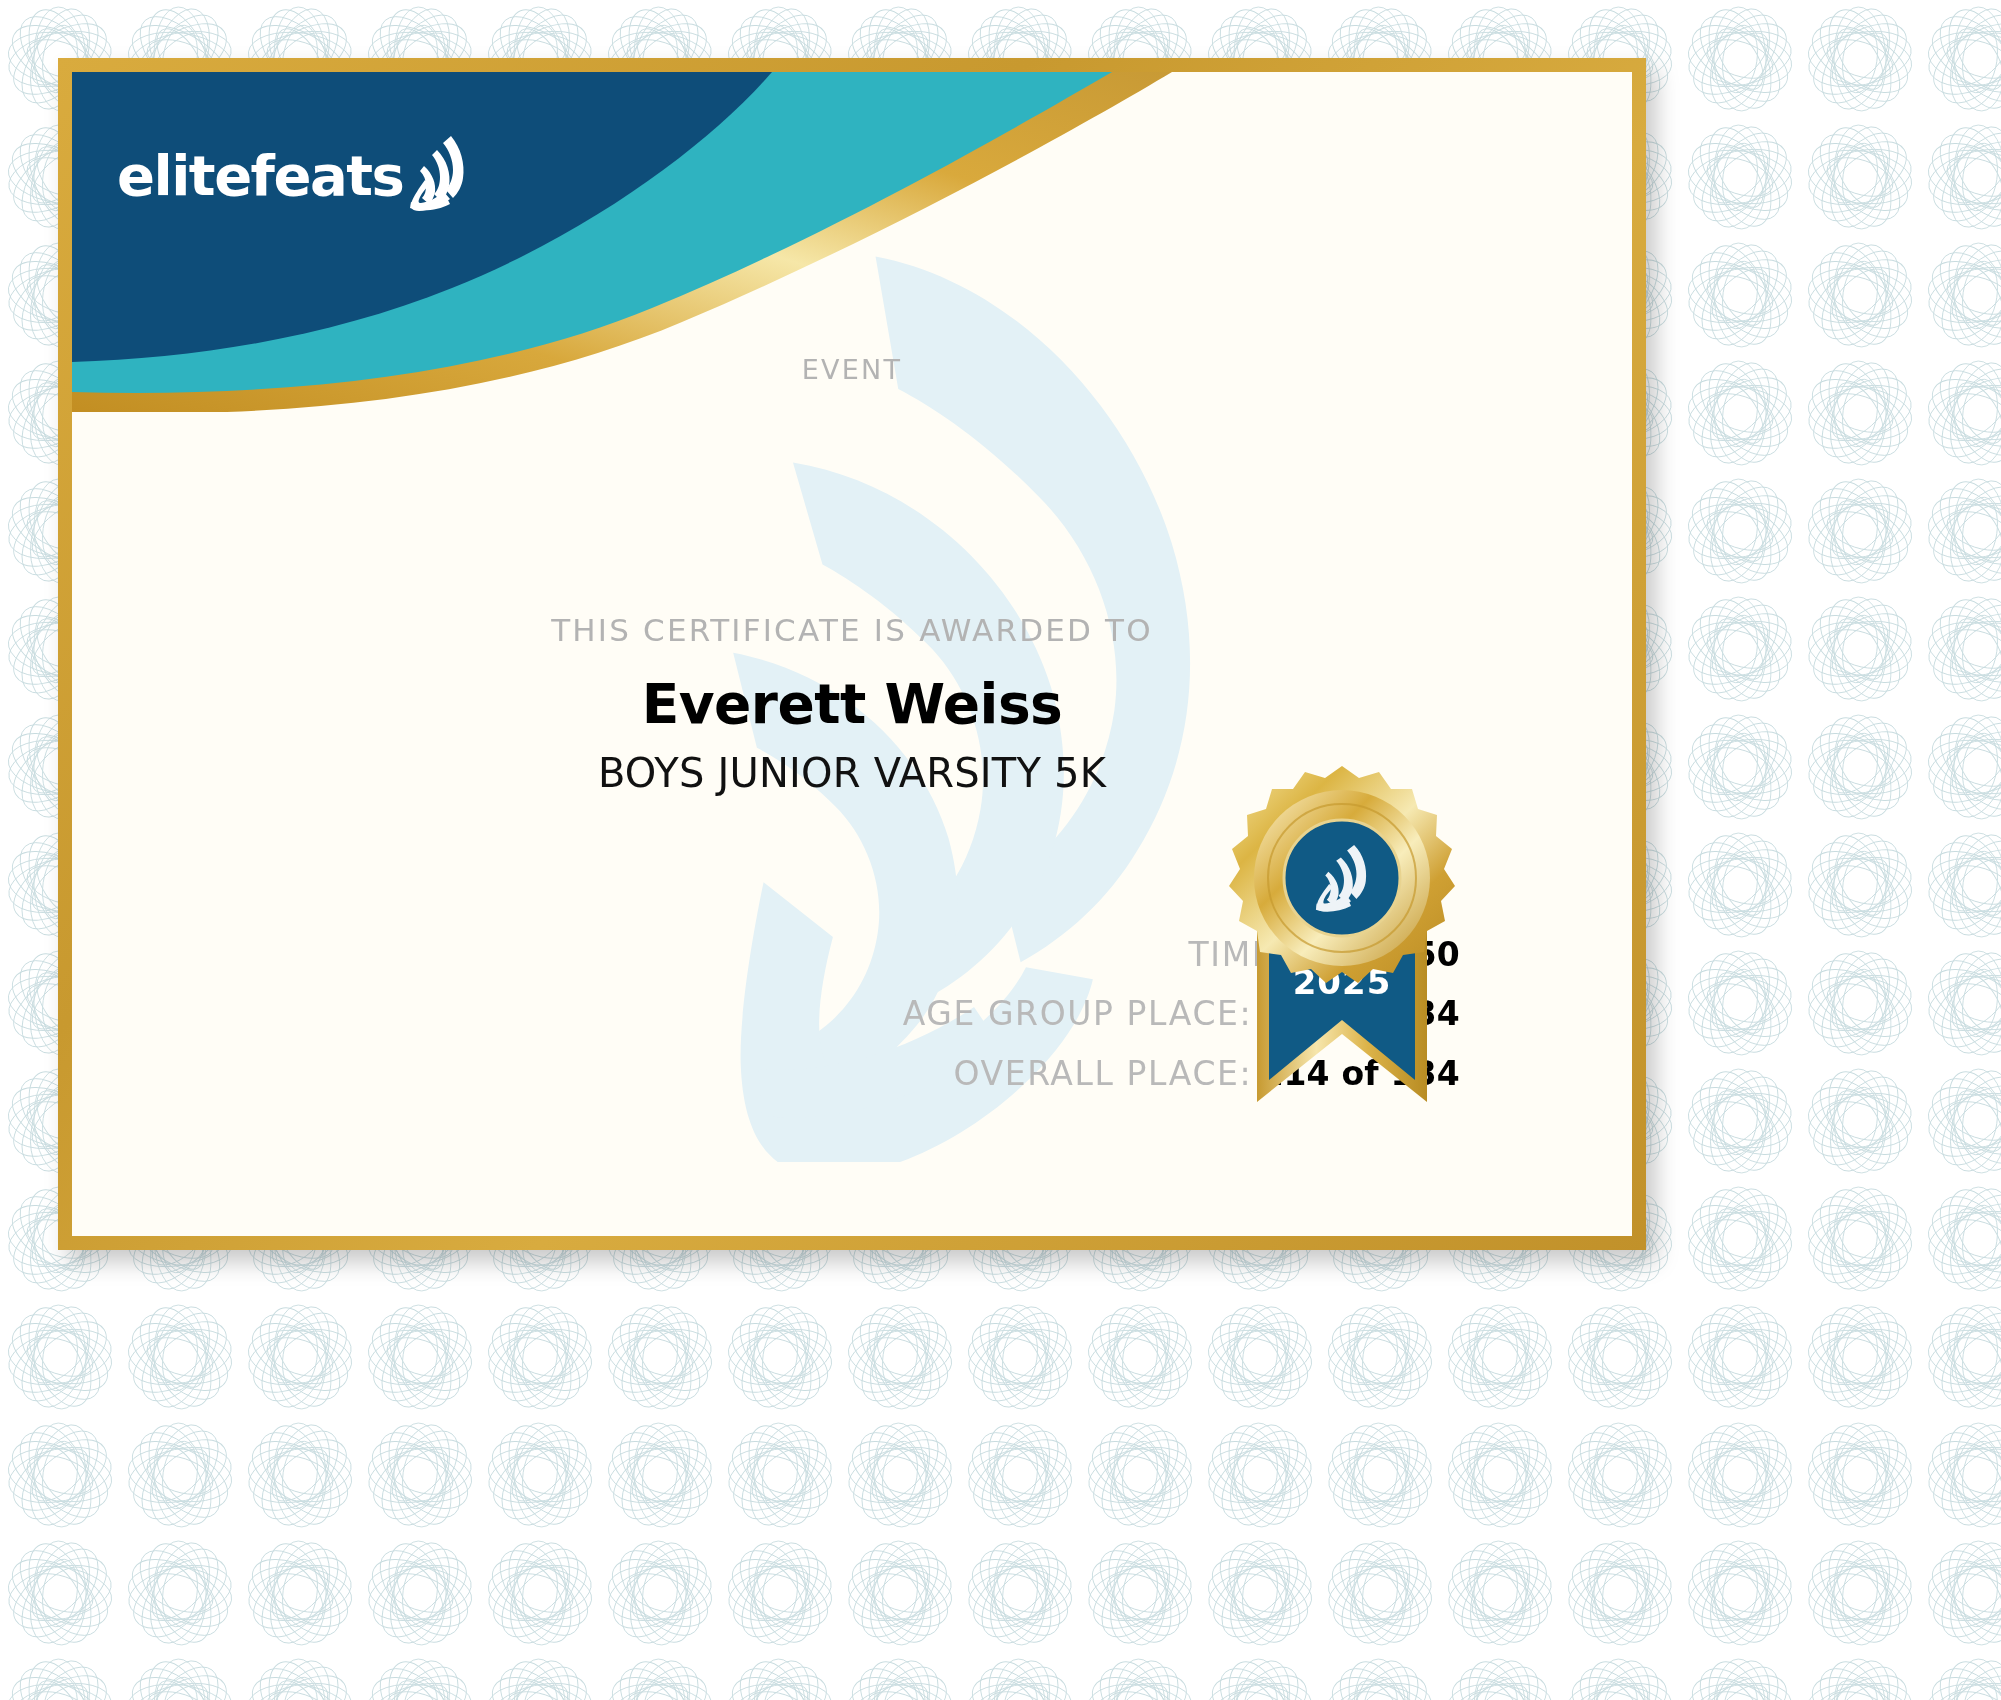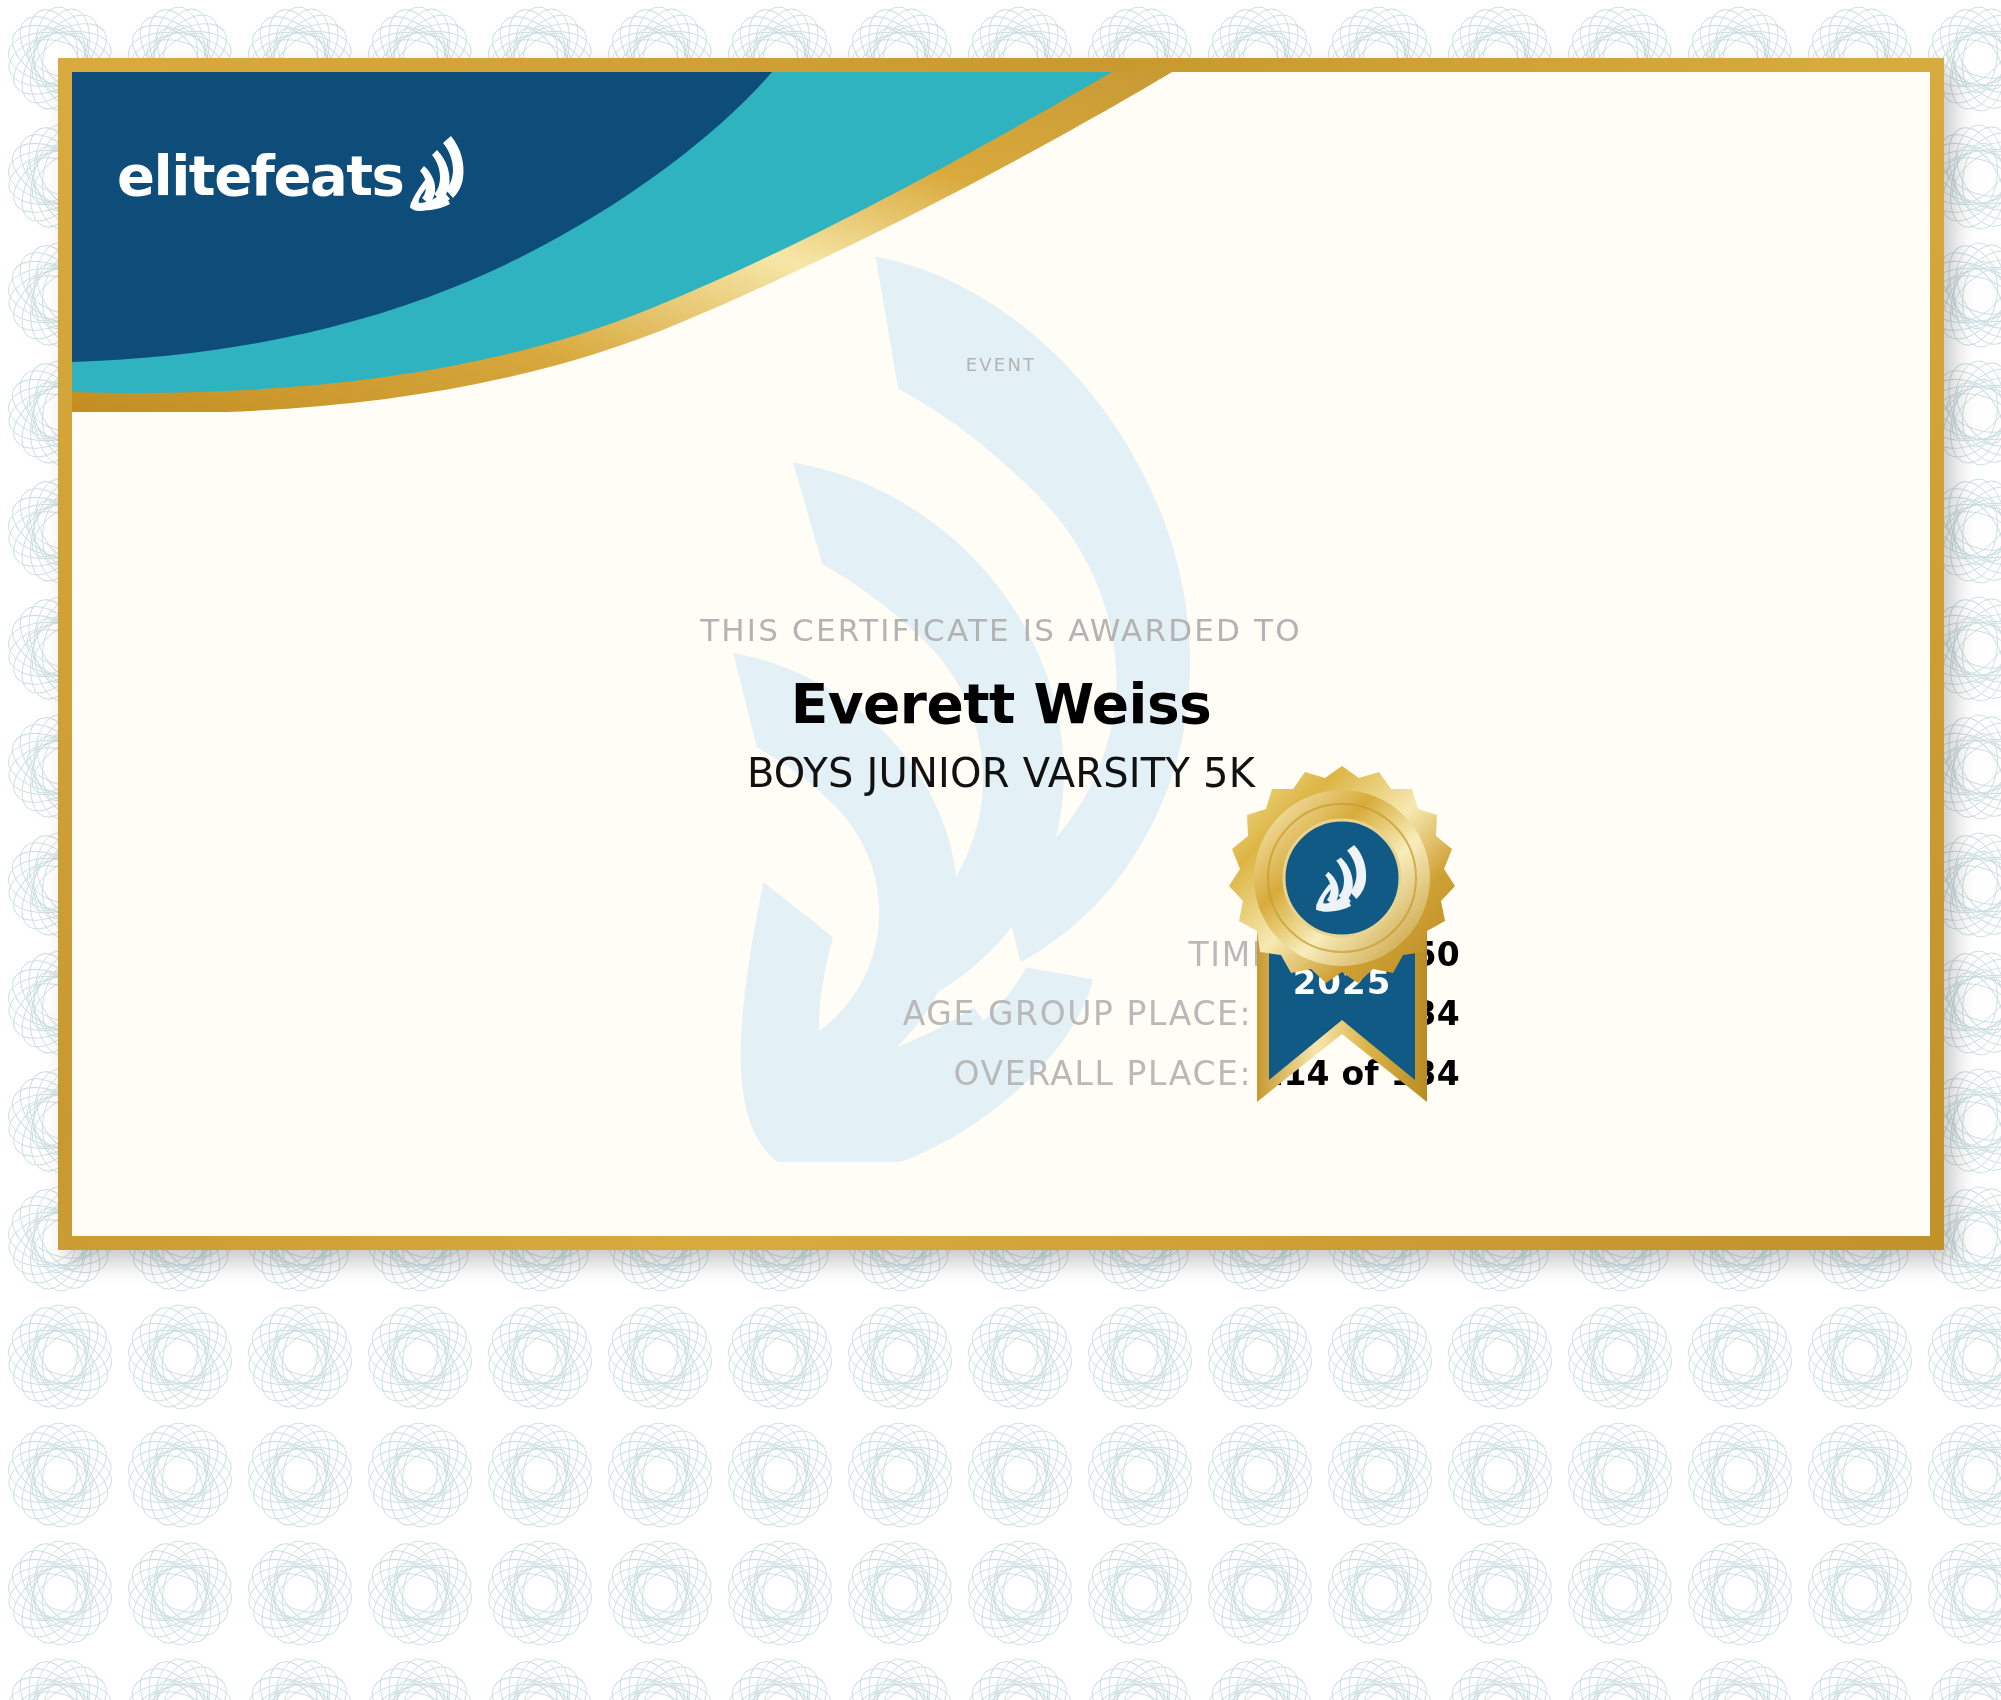--- a/index.html
+++ b/index.html
@@ -23,21 +23,21 @@
     inset: 0;
     width: 2001px;
     height: 1700px;
     pointer-events: none;
   }
 
   
   #frame {
     position: absolute;
     left: 58px; top: 58px;
-    width: 1886px; height: 1192px;
+    width: 1588px; height: 1192px;
     background: linear-gradient(135deg,#d9ab3e 0%, #c8992f 35%, #d8ab3f 60%, #c1912a 100%);
     padding: 14px;
     box-shadow: 10px 12px 22px rgba(0,0,0,0.22);
   }
   #card {
     position: relative;
     width: 100%; height: 100%;
     background: #fffdf6;
     overflow: hidden;
   }
@@ -81,21 +81,21 @@
   .center-col {
     position: absolute;
     left: 0; right: 0;
     text-align: center;
   }
   .label-muted {
     color: #b3b3b3;
     font-weight: normal;
     letter-spacing: 2.2px;
   }
-  #event-label   { top: 282px;  font-size: 18px; }
+  #event-label   { top: 282px;  font-size: 27px; }
   #event-title   {
     top: 330px;
     font-size: 61px;
     font-weight: bold;
     color: #000000;
     letter-spacing: -0.5px;
   }
   #awarded-label { top: 540px;  font-size: 31px; }
   #recipient-name{
     top: 600px;

